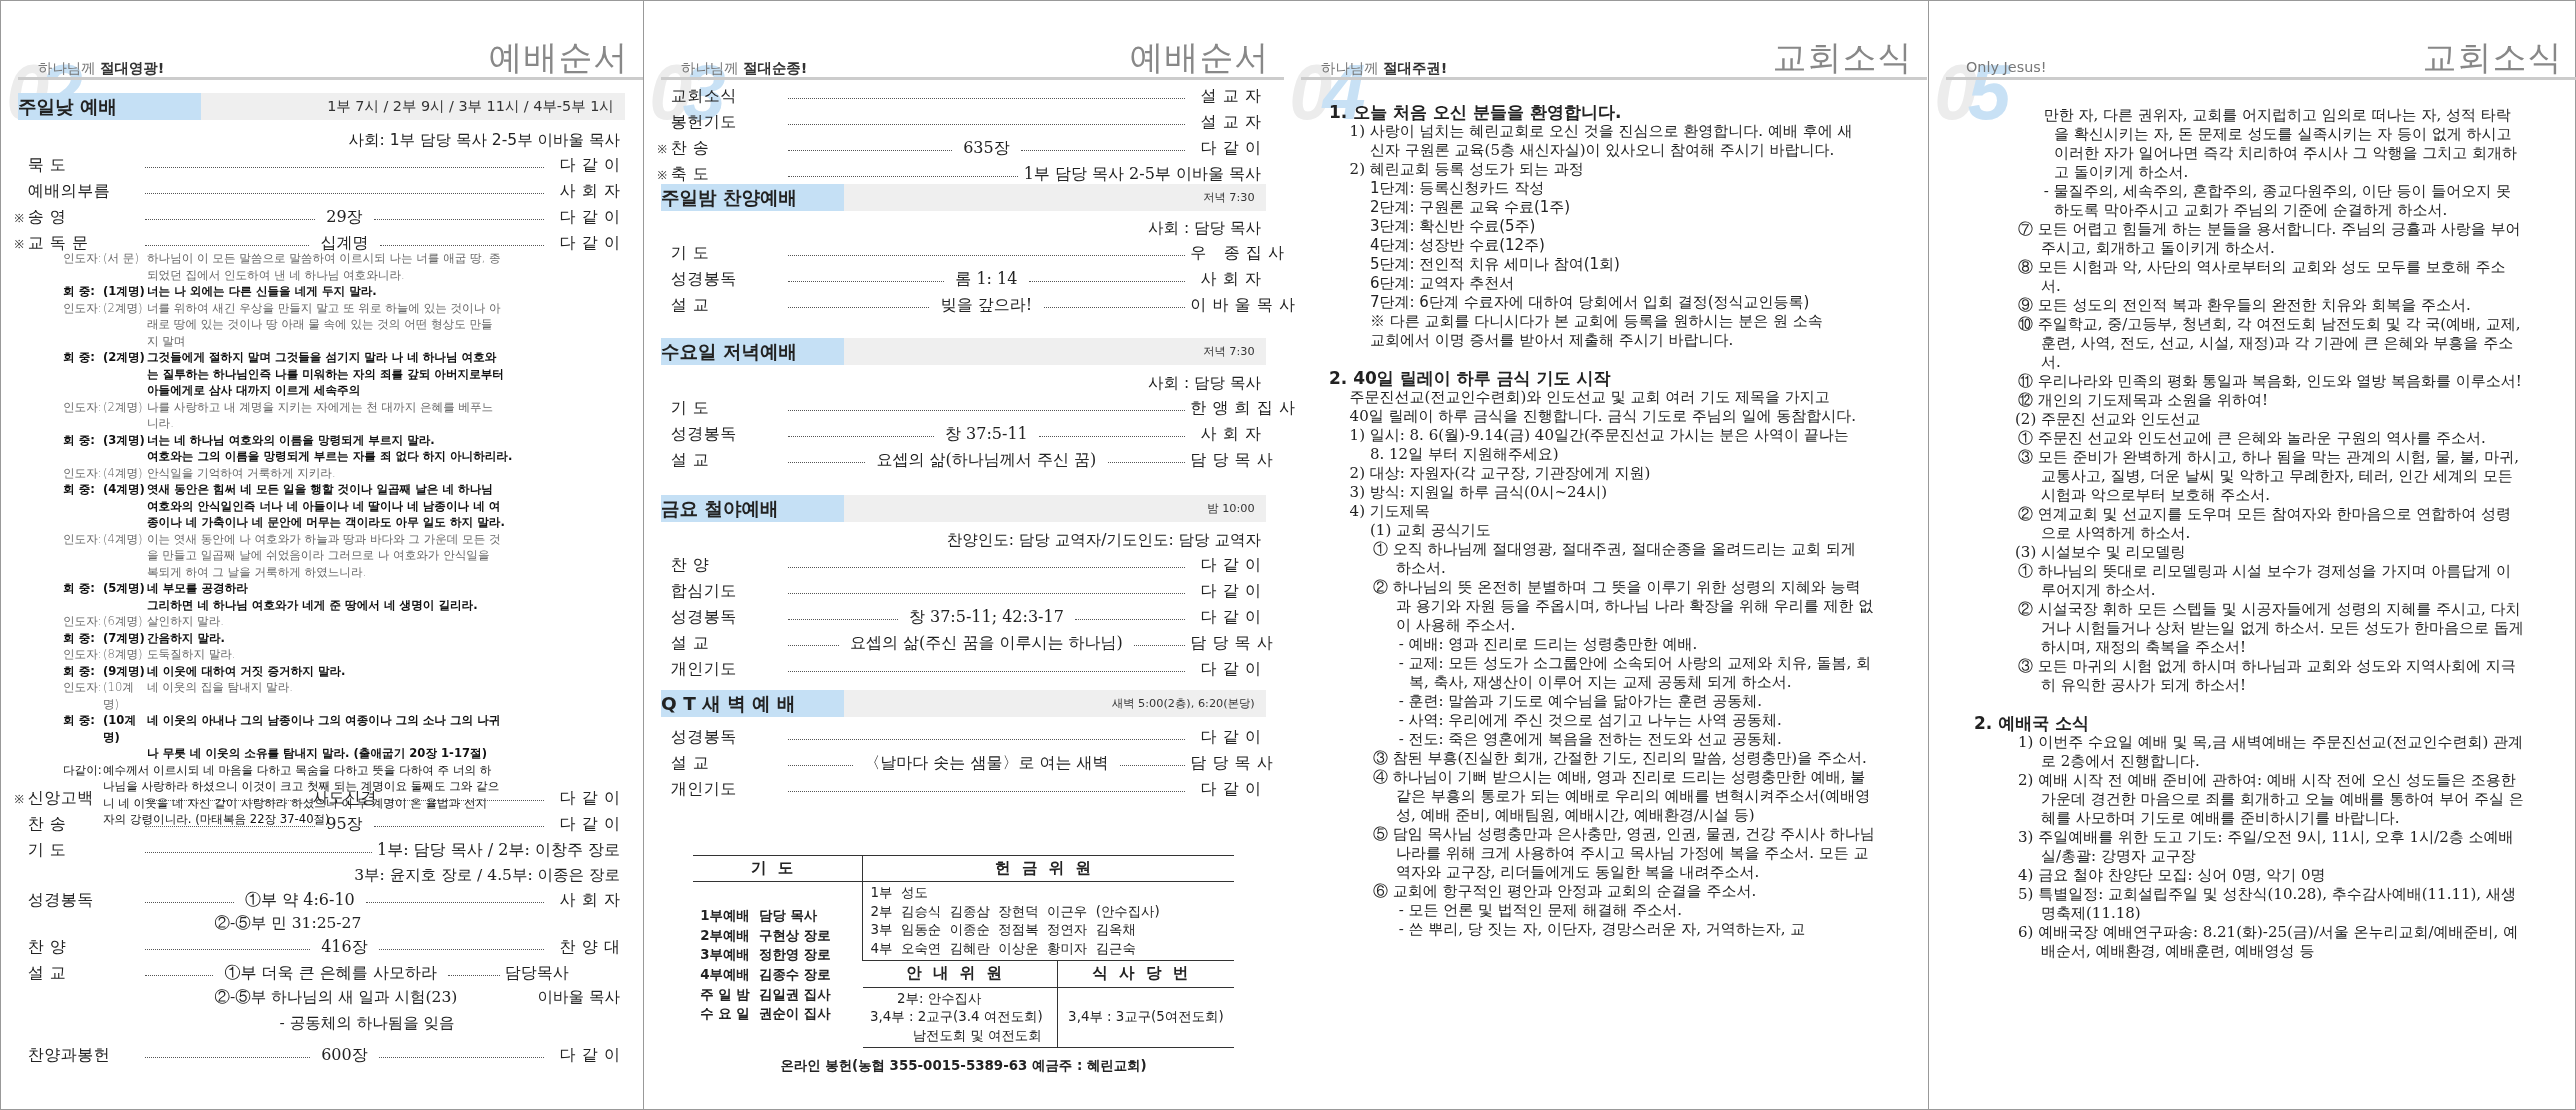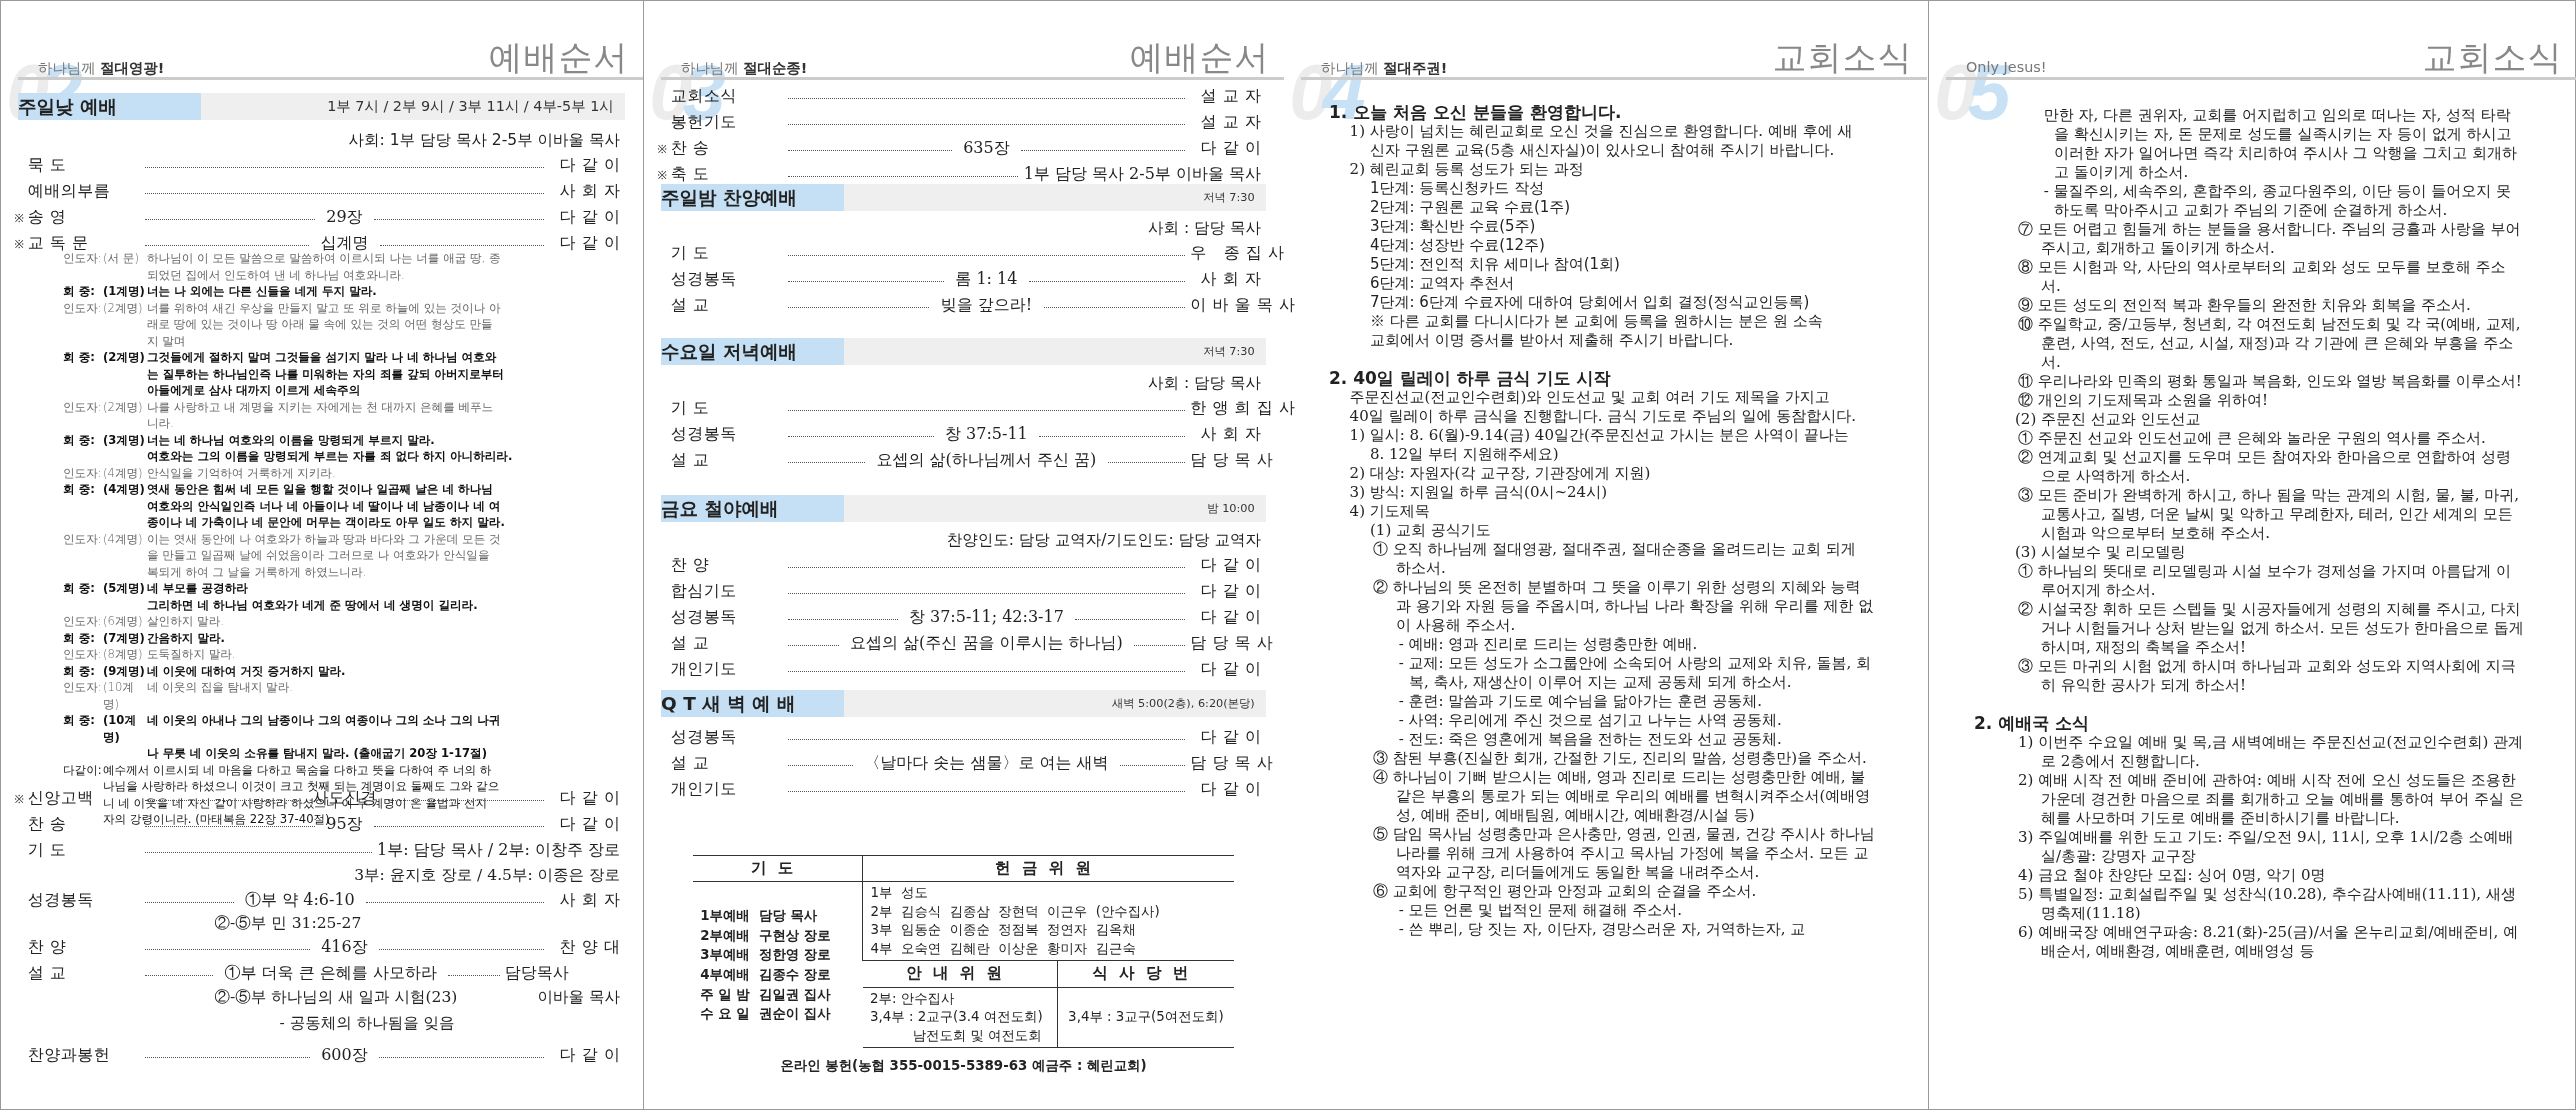--- a/index.html
+++ b/index.html
@@ -555,21 +555,21 @@
             <div style="white-space: pre;">3부  임동순  이종순  정점복  정연자  김옥채</div>
             <div style="white-space: pre;">4부  오숙연  김혜란  이상운  황미자  김근숙</div>
           </td>
     </tr>
     <tr class="sub">
       <th>안내위원</th>
       <th>식사당번</th>
     </tr>
     <tr class="last">
       <td class="off" id="usher-cell">
-            <div style="white-space: pre;">2부: 안수집사</div>
+            <div style="white-space: pre; margin-left: 27px;">2부: 안수집사</div>
             <div style="white-space: pre;">3,4부 : 2교구(3.4 여전도회)</div>
             <div style="white-space: pre;">          남전도회 및 여전도회</div>
           </td>
       <td style="text-align:center">3,4부 : 3교구(5여전도회)</td>
     </tr>
   </tbody>
     </table>
   <div class="online">온라인 봉헌(농협 355-0015-5389-63 예금주 : 혜린교회)</div>
 
   <div class="page p4">
@@ -635,22 +635,22 @@
           <div class="i4">  만한 자, 다른 권위자, 교회를 어지럽히고 임의로 떠나는 자, 성적 타락을 확신시키는 자, 돈 문제로 성도를 실족시키는 자 등이 없게 하시고 이러한 자가 일어나면 즉각 치리하여 주시사 그 악행을 그치고 회개하고 돌이키게 하소서.</div>
           <div class="i4">- 물질주의, 세속주의, 혼합주의, 종교다원주의, 이단 등이 들어오지 못하도록 막아주시고 교회가 주님의 기준에 순결하게 하소서.</div>
           <div class="i3">⑦ 모든 어렵고 힘들게 하는 분들을 용서합니다. 주님의 긍휼과 사랑을 부어주시고, 회개하고 돌이키게 하소서.</div>
           <div class="i3">⑧ 모든 시험과 악, 사단의 역사로부터의 교회와 성도 모두를 보호해 주소서.</div>
           <div class="i3">⑨ 모든 성도의 전인적 복과 환우들의 완전한 치유와 회복을 주소서.</div>
           <div class="i3">⑩ 주일학교, 중/고등부, 청년회, 각 여전도회 남전도회 및 각 국(예배, 교제, 훈련, 사역, 전도, 선교, 시설, 재정)과 각 기관에 큰 은혜와 부흥을 주소서.</div>
           <div class="i3">⑪ 우리나라와 민족의 평화 통일과 복음화, 인도와 열방 복음화를 이루소서!</div>
           <div class="i3">⑫ 개인의 기도제목과 소원을 위하여!</div>
           <div class="i2">(2) 주문진 선교와 인도선교</div>
           <div class="i3">① 주문진 선교와 인도선교에 큰 은혜와 놀라운 구원의 역사를 주소서.</div>
+          <div class="i3">③ 모든 준비가 완벽하게 하시고, 하나 됨을 막는 관계의 시험, 물, 불, 마귀, 교통사고, 질병, 더운 날씨 및 악하고 무례한자, 테러, 인간 세계의 모든 시험과 악으로부터 보호해 주소서.</div>
           <div class="i3">② 연계교회 및 선교지를 도우며 모든 참여자와 한마음으로 연합하여 성령으로 사역하게 하소서.</div>
-          <div class="i3">③ 모든 준비가 완벽하게 하시고, 하나 됨을 막는 관계의 시험, 물, 불, 마귀, 교통사고, 질병, 더운 날씨 및 악하고 무례한자, 테러, 인간 세계의 모든 시험과 악으로부터 보호해 주소서.</div>
           <div class="i2">(3) 시설보수 및 리모델링</div>
           <div class="i3">① 하나님의 뜻대로 리모델링과 시설 보수가 경제성을 가지며 아름답게 이루어지게 하소서.</div>
           <div class="i3">② 시설국장 휘하 모든 스텝들 및 시공자들에게 성령의 지혜를 주시고, 다치거나 시험들거나 상처 받는일 없게 하소서. 모든 성도가 한마음으로 돕게 하시며, 재정의 축복을 주소서!</div>
           <div class="i3">③ 모든 마귀의 시험 없게 하시며 하나님과 교회와 성도와 지역사회에 지극히 유익한 공사가 되게 하소서!</div>
         </div>
       <div class="gap"></div>
       <div class="h">2. 예배국 소식</div>
       <div id="s3">
           <div class="i3">1) 이번주 수요일 예배 및 목,금 새벽예배는 주문진선교(전교인수련회) 관계로 2층에서 진행합니다.</div>
           <div class="i3">2) 예배 시작 전 예배 준비에 관하여: 예배 시작 전에 오신 성도들은 조용한 가운데 경건한 마음으로 죄를 회개하고 오늘 예배를 통하여 부어 주실 은혜를 사모하며 기도로 예배를 준비하시기를 바랍니다.</div>

